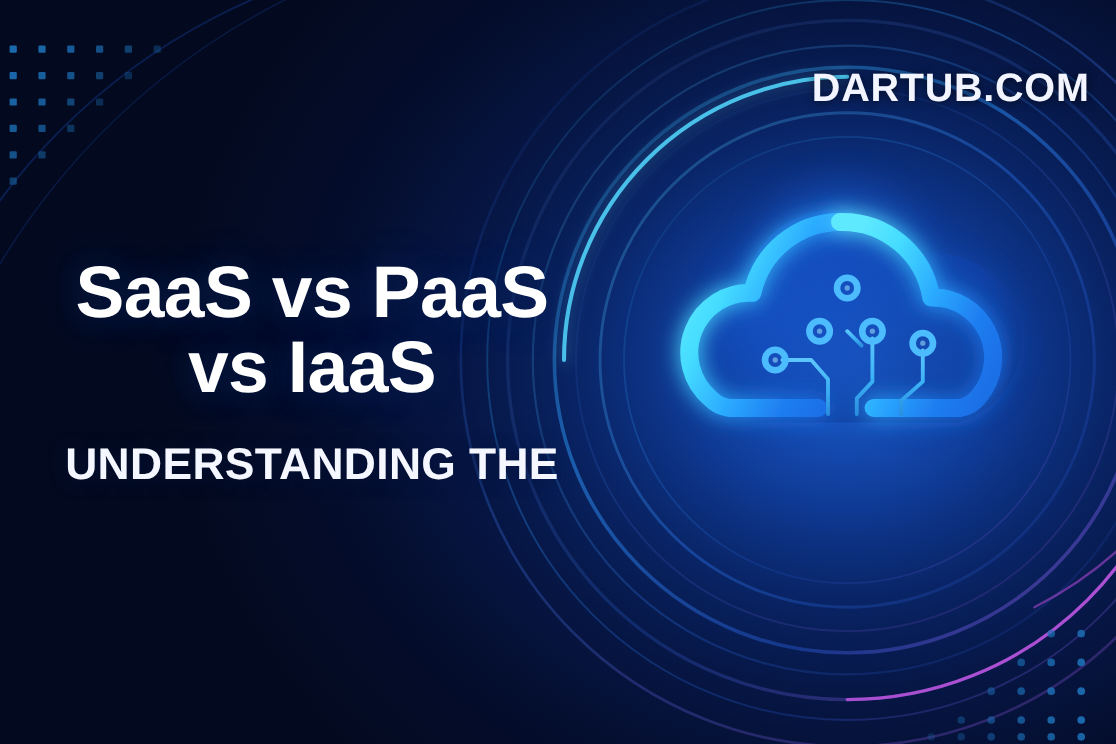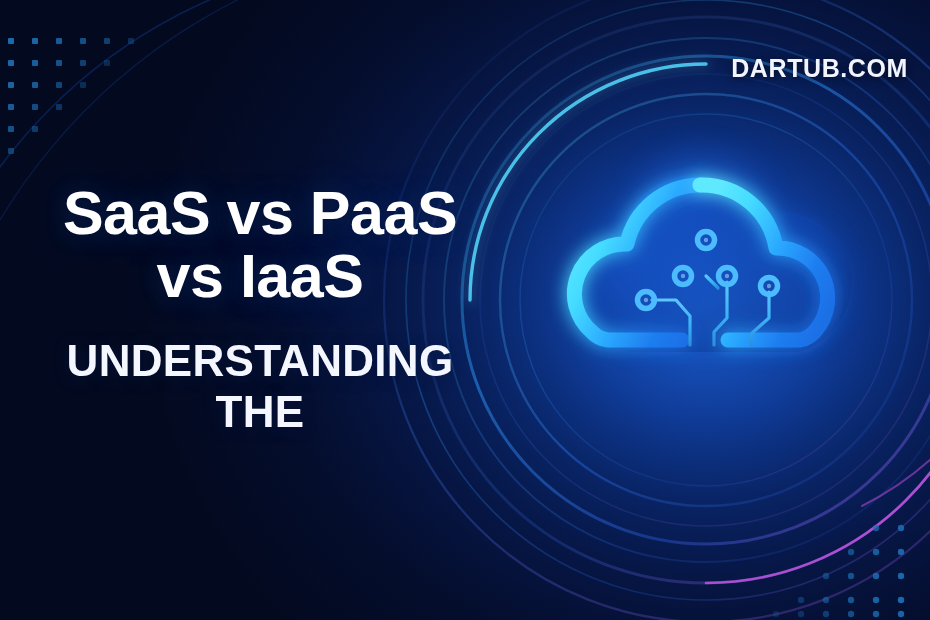--- a/index.html
+++ b/index.html
@@ -35,33 +35,33 @@
     color:#ffffff;
     font-size:61px;
     font-weight:bold;
     line-height:1.04;
     letter-spacing:-0.5px;
     text-shadow:0 2px 18px rgba(6,20,60,.85), 0 0 34px rgba(40,110,230,.28);
     padding:0 14px;
   }
   .subtitle {
     color:#f4f7ff;
-    font-size:44px;
+    font-size:37px;
     font-weight:bold;
     line-height:1.18;
     letter-spacing:0.3px;
     margin-top:26px;
     text-shadow:0 2px 14px rgba(6,20,60,.8);
     padding:0 20px;
   }
   .watermark {
     position:absolute;
     right:22px; top:54px;
     color:#f2f5ff;
-    font-size:25px;
+    font-size:33px;
     font-weight:bold;
     letter-spacing:0.6px;
     z-index:8;
     text-shadow:0 1px 8px rgba(0,0,0,.6);
   }
 </style>
 </head>
 <body>
 
 <div id="stage">

